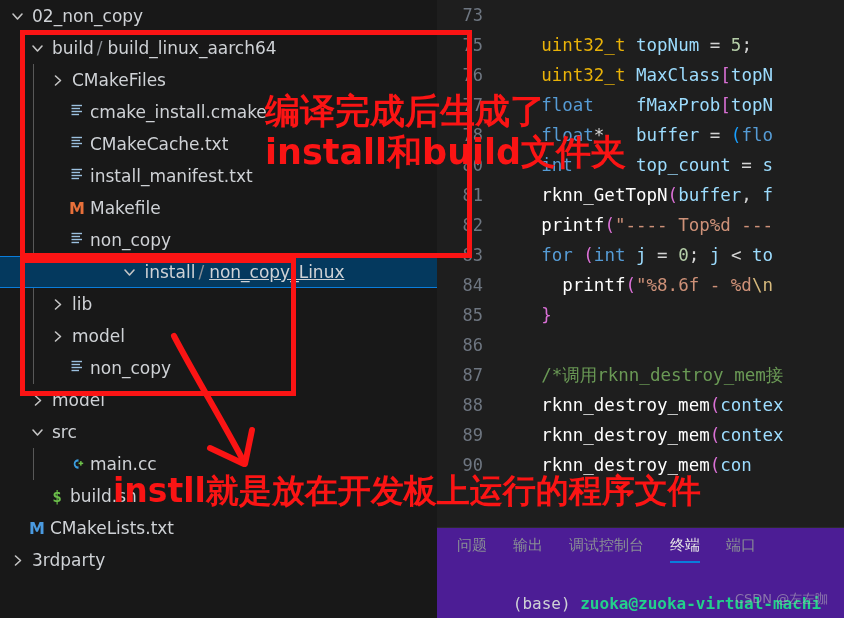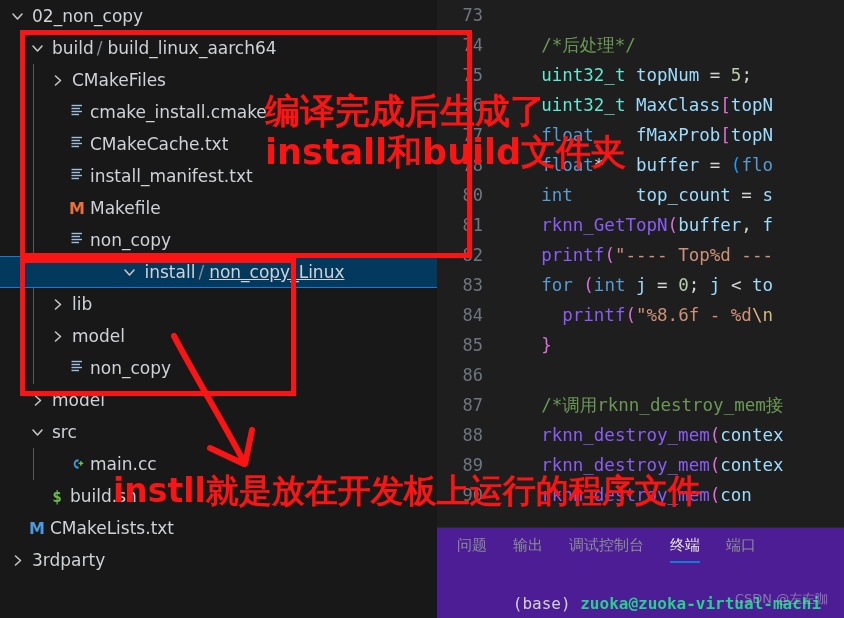--- a/index.html
+++ b/index.html
@@ -57,23 +57,23 @@
     font-size:17.5px; white-space:pre;
   }
   .gutter {
     display:inline-block; width:62px; text-align:right;
     color:#6e7681; padding-right:16px;
     font-family:"DejaVu Sans Mono", monospace; font-size:17px;
   }
   .code { color:#d4d4d4; }
 
   .kw   { color:#569cd6; }
-  .typ  { color:#5eead4; }
+  .typ  { color:#eab308; }
   .var  { color:#9cdcfe; }
-  .fn   { color:#8b5cf6; }
+  .fn   { color:#ffffff; }
   .num  { color:#b5cea8; }
   .str  { color:#ce9178; }
   .cmt  { color:#6a9955; }
   .brk1 { color:#da70d6; }
   .brk2 { color:#179fff; }
   .pun  { color:#d4d4d4; }
   .esc  { color:#d7ba7d; }
 
   
   #panel {
@@ -306,21 +306,20 @@
           </svg>
         </span>
         <span class="ficon" style="width: 4px; min-width: 4px;"></span>
         <span class="lbl">3rdparty</span>
       </div>
     </div>
 
   <div id="editor">
 
   <div class="code-line"><span class="gutter">73</span><span class="code"></span></div>
-      <div class="code-line"><span class="gutter">74</span><span class="code"><span class="pun">    </span><span class="cmt">/*后处理*/</span></span></div>
       <div class="code-line"><span class="gutter">75</span><span class="code"><span class="pun">    </span><span class="typ">uint32_t</span><span class="pun"> </span><span class="var">topNum</span><span class="pun"> = </span><span class="num">5</span><span class="pun">;</span></span></div>
       <div class="code-line"><span class="gutter">76</span><span class="code"><span class="pun">    </span><span class="typ">uint32_t</span><span class="pun"> </span><span class="var">MaxClass</span><span class="brk1">[</span><span class="var">topN</span></span></div>
       <div class="code-line"><span class="gutter">77</span><span class="code"><span class="pun">    </span><span class="kw">float</span><span class="pun">    </span><span class="var">fMaxProb</span><span class="brk1">[</span><span class="var">topN</span></span></div>
       <div class="code-line"><span class="gutter">78</span><span class="code"><span class="pun">    </span><span class="kw">float</span><span class="pun">*</span><span class="pun">   </span><span class="var">buffer</span><span class="pun"> = </span><span class="brk2">(</span><span class="kw">flo</span></span></div>
       <div class="code-line"><span class="gutter">80</span><span class="code"><span class="pun">    </span><span class="kw">int</span><span class="pun">      </span><span class="var">top_count</span><span class="pun"> = </span><span class="var">s</span></span></div>
       <div class="code-line"><span class="gutter">81</span><span class="code"><span class="pun">    </span><span class="fn">rknn_GetTopN</span><span class="brk1">(</span><span class="var">buffer</span><span class="pun">, </span><span class="var">f</span></span></div>
       <div class="code-line"><span class="gutter">82</span><span class="code"><span class="pun">    </span><span class="fn">printf</span><span class="brk1">(</span><span class="str">"---- Top%d ---</span></span></div>
       <div class="code-line"><span class="gutter">83</span><span class="code"><span class="pun">    </span><span class="kw">for</span><span class="pun"> </span><span class="brk1">(</span><span class="kw">int</span><span class="pun"> </span><span class="var">j</span><span class="pun"> = </span><span class="num">0</span><span class="pun">; </span><span class="var">j</span><span class="pun"> &lt; </span><span class="var">to</span></span></div>
       <div class="code-line"><span class="gutter">84</span><span class="code"><span class="pun">      </span><span class="fn">printf</span><span class="brk1">(</span><span class="str">"%8.6f - %d</span><span class="esc">\n</span></span></div>
       <div class="code-line"><span class="gutter">85</span><span class="code"><span class="pun">    </span><span class="brk1">}</span></span></div>

